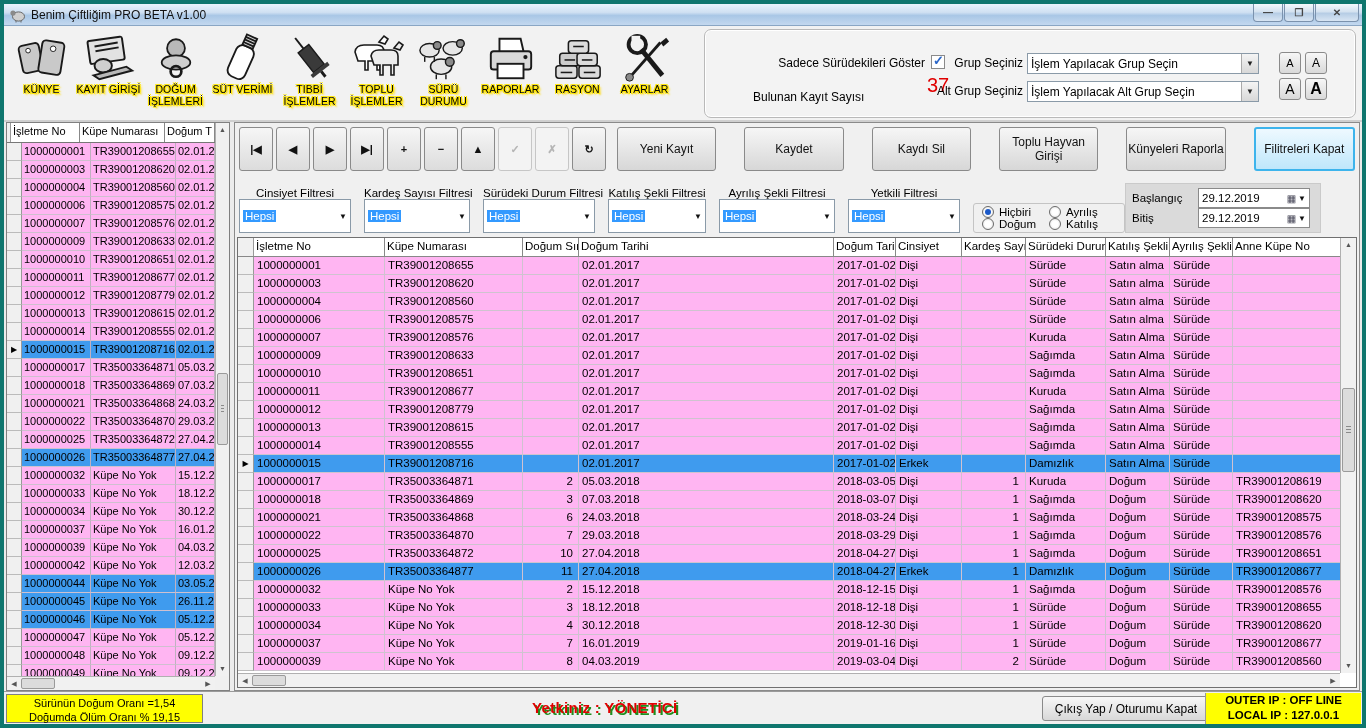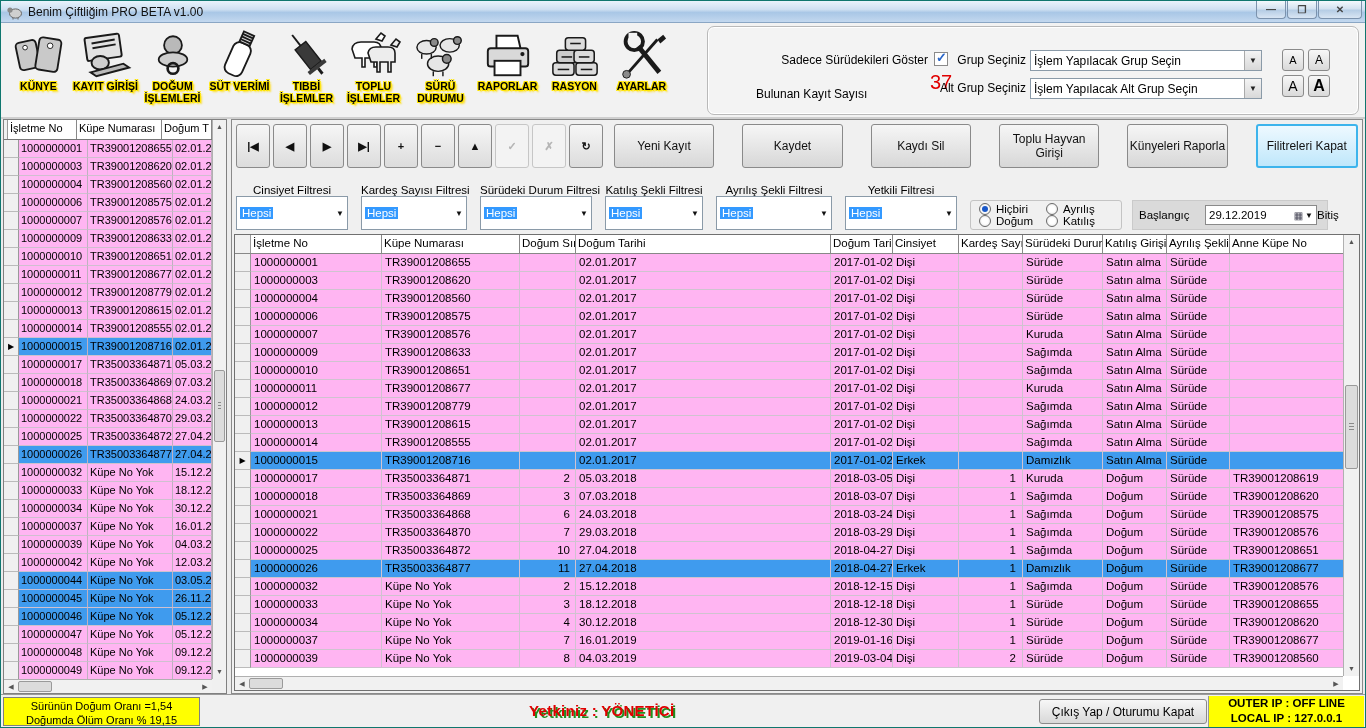--- a/index.html
+++ b/index.html
@@ -1,32 +1,32 @@
 <!DOCTYPE html>
 <html><head>
 <meta charset="utf-8">
 <style>
   *{box-sizing:border-box;margin:0;padding:0}
   html,body{width:1366px;height:728px;overflow:hidden}
   body{font-family:"Liberation Sans",sans-serif;background:#d6d6d6;position:relative}
-  .window{position:absolute;inset:0;background:#ef4444;border:1px solid #0f766e;display:flex;flex-direction:column}
+  .window{position:absolute;inset:0;background:#ef4444;border:4px solid #0f766e;display:flex;flex-direction:column}
 
   
   .titlebar{height:22px;flex:0 0 22px;background:linear-gradient(180deg,#e9f3fc 0%,#cfe0f2 40%,#a9c7e6 55%,#c3d8ef 100%);display:flex;align-items:center;padding:0 3px;border-bottom:1px solid #8aa6c4}
   .appicon{width:16px;height:16px;margin:0 2px}
   .apptitle{font-size:12px;color:#111;margin-left:4px;white-space:nowrap}
   .wctrls{margin-left:auto;display:flex;align-items:flex-start;height:100%}
   .wbtn{width:30px;height:18px;border:1px solid #7b92ad;border-top:none;border-radius:0 0 4px 4px;background:linear-gradient(#f4f9fd,#d4e2f0 45%,#b6cde5 55%,#d8e5f3);font-size:10px;font-weight:bold;color:#444;display:flex;align-items:center;justify-content:center;margin-left:1px}
   .wbtn.close{width:44px}
 
   
   .toolbar{height:96px;flex:0 0 96px;background:#f2f2f2;border-bottom:2px solid #cfcfcf;display:flex;position:relative;padding-left:4px}
   .titem{width:67px;text-align:center;padding-top:2px;cursor:pointer}
   .ticon{height:56px;display:flex;align-items:flex-end;justify-content:center}
-  .tlabel{font-size:10.5px;font-weight:bold;line-height:1.12;color:#000;
+  .tlabel{font-size:10.5px;font-weight:normal;line-height:1.12;color:#000;
     text-shadow:1px 1px 0 #ffe600,-1px -1px 0 #ffe600,1px -1px 0 #ffe600,-1px 1px 0 #ffe600,2px 2px 2px #ffd800}
 
   
   .gbox{position:absolute;right:6px;top:3px;width:652px;height:89px;border:1px solid #b9b9b9;border-radius:7px;background:#f3f3f3;box-shadow:inset 0 0 0 1px #fff}
   .gb-chk-label{position:absolute;left:48px;top:26px;width:172px;text-align:right;font-size:12px}
   .checkbox{position:absolute;left:226px;top:25px;width:14px;height:14px;border:1px solid #8a8a8a;background:#fff}
   .checkbox.checked::after{content:"✓";position:absolute;left:1px;top:-3px;font-size:13px;font-weight:bold;color:#2a66c8}
   .gb-count-label{position:absolute;left:48px;top:60px;font-size:12px}
   .gb-count{position:absolute;left:222px;top:44px;font-size:20px;font-weight:normal;color:#e00000}
   .gb-row-label{position:absolute;width:120px;text-align:right;font-size:12px}
@@ -83,21 +83,21 @@
   .fgroup{display:flex;flex-direction:column;justify-content:space-between;margin-right:13px}
   .fg1{width:112px}.fg2{width:106px}.fg3{width:112px}.fg4{width:98px}.fg5{width:116px}.fg6{width:112px}
   .flabel{font-size:11.5px;text-align:center;padding-top:3px;white-space:nowrap}
   .fcombo{height:26px;border:1px solid #8a9aa8;background:#fff;display:flex;align-items:center;padding:16px 3px;font-size:11.5px;cursor:pointer}
   .fval{background:#3399ff;color:#fff;padding:0 2px}
   .arrow-down{margin-left:auto;font-size:8px;color:#111}
   .radiobox{width:152px;border:1px solid #c4c4c4;border-radius:3px;display:grid;grid-template-columns:1fr 1fr;align-content:space-evenly;padding:2px 8px;background:#f0f0f0}
   .radio{display:flex;align-items:center;gap:5px;font-size:11.5px;cursor:pointer}
   .rb{width:12px;height:12px;border:1px solid #6a6a6a;border-radius:50%;background:radial-gradient(#fff 40%,#dcdcdc);position:relative}
   .radio.selected .rb::after{content:"";position:absolute;left:2px;top:2px;width:6px;height:6px;border-radius:50%;background:#1a58c8}
-  .datespanel{margin-left:10px;background:#dadada;border:1px solid #cacaca;padding:4px 6px;display:flex;flex-direction:row;justify-content:space-around;width:196px}
+  .datespanel{background:#dadada;border:1px solid #cacaca;padding:4px 6px;display:flex;flex-direction:column;justify-content:space-around;width:196px}
   .daterow{display:flex;align-items:center}
   .dlabel{font-size:11.5px;width:66px}
   .dfield{width:112px;height:20px;border:1px solid #8a8a8a;background:#fff;display:flex;align-items:center;font-size:11.5px;padding:0 3px;cursor:pointer}
   .cal{margin-left:auto;font-size:10px;color:#445}
   .dfield .arrow-down{margin-left:2px}
 
   
   .grid{flex:1;border:1px solid #707070;background:#fff;display:flex;flex-direction:column;position:relative;margin-top:2px;min-height:0}
   .ghead{display:flex;height:19px;background:#fff;border-bottom:1px solid #888;margin-right:16px}
   .gcorner{width:16px;background:#f0f0f0;border-right:1px solid #999}
@@ -678,21 +678,21 @@
           <div class="cols">
 
           <div class="hc idx0">İşletme No</div>
               <div class="hc idx1">Küpe Numarası</div>
               <div class="hc idx2">Doğum Sırası</div>
               <div class="hc idx3">Doğum Tarihi</div>
               <div class="hc idx4">Doğum Tarihi</div>
               <div class="hc idx5">Cinsiyet</div>
               <div class="hc idx6">Kardeş Sayısı</div>
               <div class="hc idx7">Sürüdeki Durumu</div>
-              <div class="hc idx8">Katılış Girişi</div>
+              <div class="hc idx8">Katılış Şekli</div>
               <div class="hc idx9">Ayrılış Şekli</div>
               <div class="hc idx10">Anne Küpe No</div>
             </div>
         </div>
         <div class="gbody">
 
             <div class="trow idx0">
               <div class="marker"></div>
               <div class="tc c1">1000000001</div>
               <div class="tc c2">TR39001208655</div>

